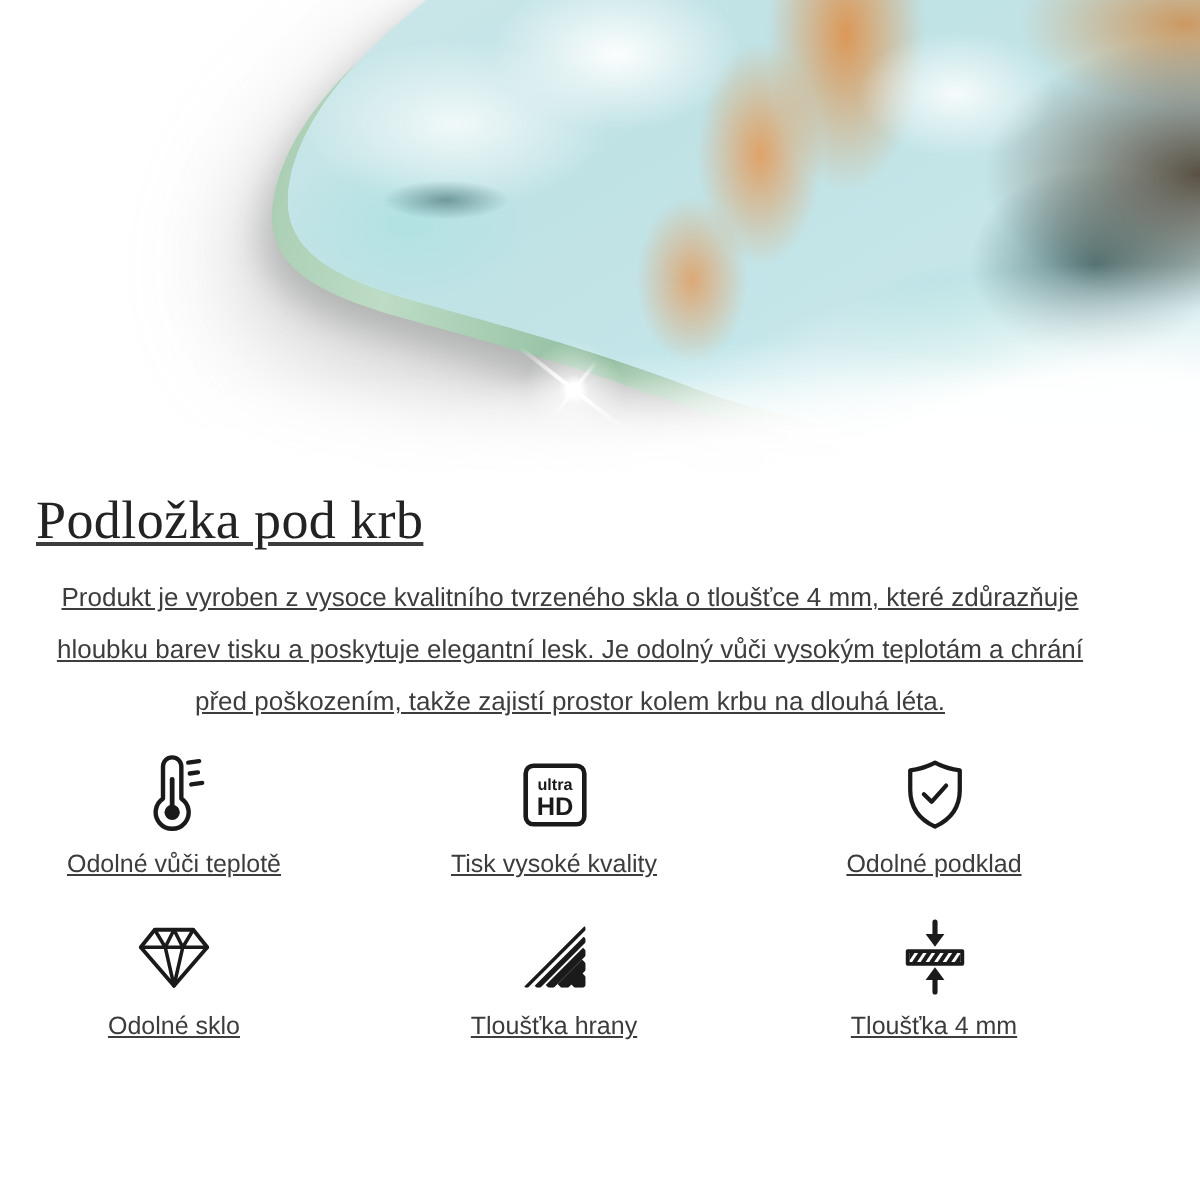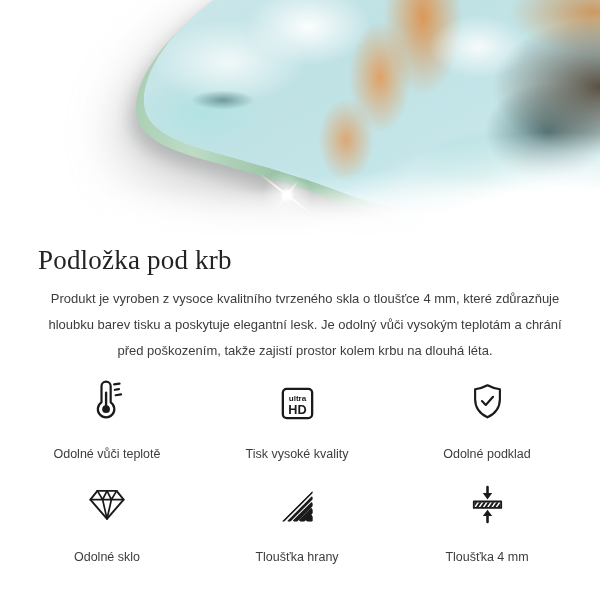--- a/index.html
+++ b/index.html
@@ -63,21 +63,21 @@
     background: radial-gradient(circle at 50% 50%, rgba(255,255,255,1) 0 7%, rgba(255,255,255,0.55) 16%, rgba(255,255,255,0) 52%);
   }
   .sparkle::before, .sparkle::after {
     content: ""; position: absolute; background: linear-gradient(to right, rgba(255,255,255,0), #ffffff 42% 58%, rgba(255,255,255,0));
   }
   .sparkle::before { left: 0; top: 31px; width: 70px; height: 2px; }
   .sparkle::after  { left: 34px; top: 14px; width: 2px; height: 36px;
     background: linear-gradient(to bottom, rgba(255,255,255,0), #ffffff 42% 58%, rgba(255,255,255,0)); }
 
   
-  .content { padding: 0 38px; }
+  .content { padding: 0 18px; text-decoration: underline; }
   h1.title {
     margin-top: 8px;
     font-family: "Liberation Serif", serif;
     font-weight: 500;
     font-size: 27px;
     line-height: 34px;
     color: #232323;
     letter-spacing: 0.2px;
   }
   p.desc {
@@ -91,26 +91,26 @@
 
   
   .features {
     margin: 8px 0 0 -26px;
     width: 570px;
     display: grid;
     grid-template-columns: repeat(3, 190px);
     row-gap: 12px;
   }
   .feature { display: flex; flex-direction: column; align-items: center; }
-  .icon-box { height: 50px; display: flex; align-items: flex-end; justify-content: center; }
+  .icon-box { height: 50px; display: flex; align-items: center; justify-content: center; }
   .feature svg { display: block; }
   .feature .stroked { fill: none; stroke: #1a1a1a; stroke-linecap: round; stroke-linejoin: round; }
   .feature .filled  { fill: #1a1a1a; stroke: none; }
   .feature-label {
-    margin-top: 24px;
+    margin-top: 2px;
     font-size: 12.5px;
     line-height: 17px;
     color: #3c3c3c;
     text-align: left;
   }
 </style>
 </head>
 <body>
 
 <div class="page">

